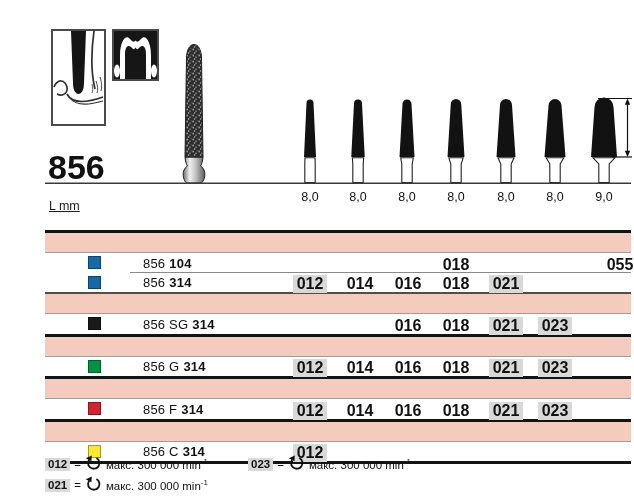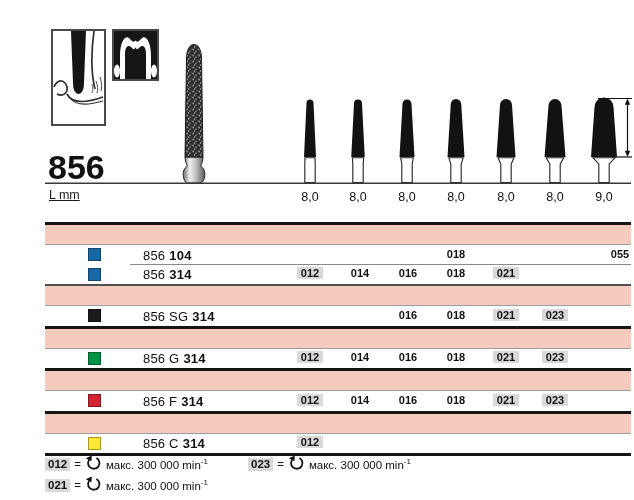--- a/index.html
+++ b/index.html
@@ -3,31 +3,31 @@
 <meta charset="utf-8">
 <style>
   html,body{margin:0;padding:0;background:#fff;}
   .canvas{position:relative;width:634px;height:500px;background:#fff;overflow:hidden;
           font-family:"Liberation Sans",sans-serif;color:#111;}
   .app-box{position:absolute;border:2px solid #4a4a4a;background:#fff;}
   #box1{left:51px;top:29px;width:51px;height:93px;}
   #box2{left:112px;top:29px;width:43px;height:48px;}
   #figure{position:absolute;left:0;top:40px;}
   .title{position:absolute;left:48px;top:150px;font-size:34px;font-weight:bold;line-height:1;}
-  .lmm{position:absolute;left:49px;top:188px;font-size:12.5px;color:#1d1d1d;text-decoration:underline;}
+  .lmm{position:absolute;left:49px;top:199px;font-size:12.5px;color:#1d1d1d;text-decoration:underline;}
   .mlabel{font-size:12.5px;fill:#111;}
-  #size-table{position:absolute;left:45px;top:222px;width:586px;border-top:3px solid #141414;}
+  #size-table{position:absolute;left:45px;top:230px;width:586px;border-top:3px solid #141414;}
   .pband{height:19px;background:#f5cbbd;}
   .tgroup{background:#fff;border-top:1px solid #9e9e9e;border-bottom:3px solid #141414;position:relative;}
   .tgroup.first{border-bottom:2px solid #4f4f4f;}
   .trow{position:relative;height:19.5px;}
   .swatch{position:absolute;left:43px;top:3px;width:13px;height:13px;box-sizing:border-box;border:1px solid rgba(0,0,0,.35);}
   .pname{position:absolute;left:98px;top:2.5px;font-size:13px;white-space:nowrap;letter-spacing:.2px;}
   .pname b{margin-left:4px;}
-  .cell{position:absolute;top:2.5px;width:48px;text-align:center;font-size:11px;font-weight:bold;}
+  .cell{position:absolute;top:2.5px;width:48px;text-align:center;font-size:16px;font-weight:bold;}
   .cell span{display:inline-block;padding:0 4px;}
   .cell.hl span{background:#d9d9d9;}
   .rowdivider{position:absolute;left:85px;right:0;top:19px;height:1px;background:#8a8a8a;}
   .legend-item{position:absolute;display:flex;align-items:center;gap:4px;font-size:11.5px;white-space:nowrap;}
   .legend-item .chip{background:#d9d9d9;font-weight:bold;padding:0.5px 3px;}
   .legend-item sup{font-size:8px;}
   .p0{left:45px;top:455px;} .p1{left:248px;top:455px;} .p2{left:45px;top:476px;}
 </style>
 </head>
 <body>

